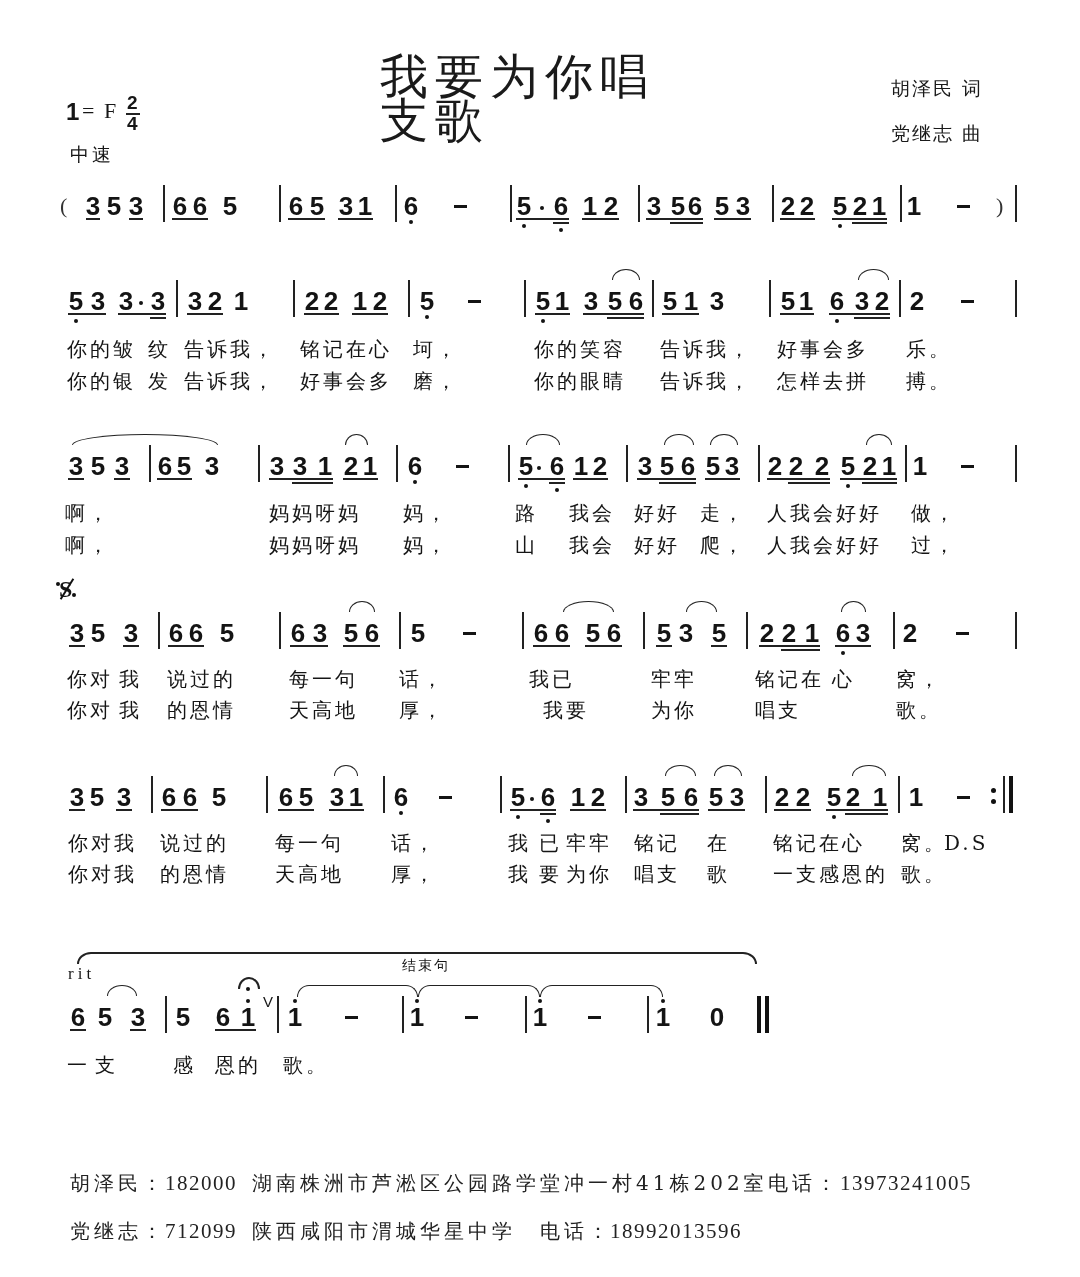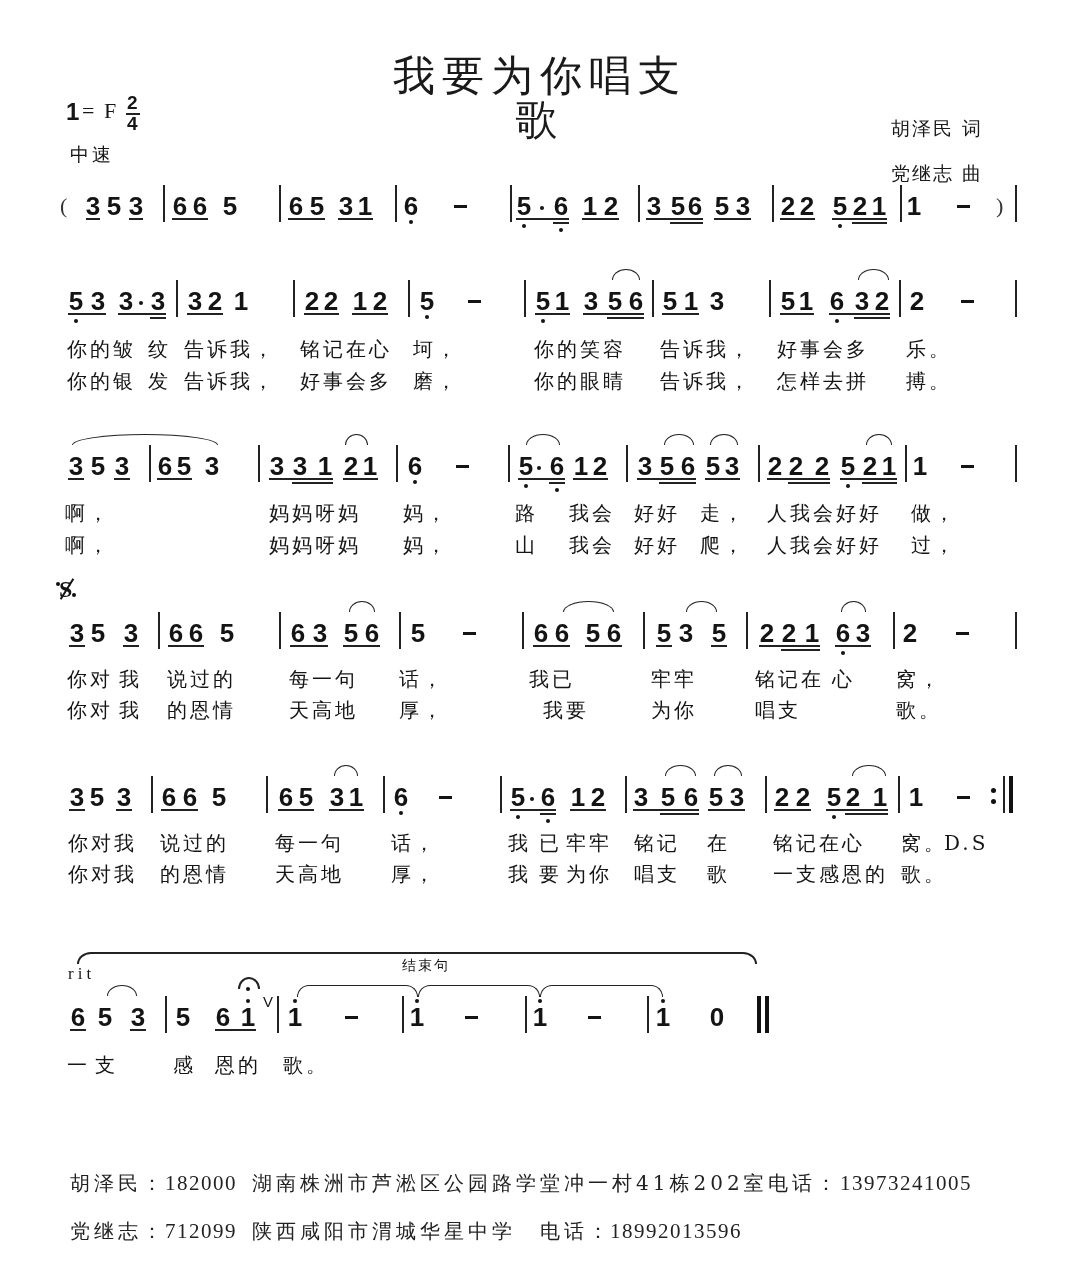--- a/index.html
+++ b/index.html
@@ -1,19 +1,19 @@
 <!DOCTYPE html>
 <html><head>
 <meta charset="utf-8">
 <style>
   html,body{margin:0;padding:0;background:#ffffff;}
   #sheet{position:relative;width:1080px;height:1277px;overflow:hidden;background:#ffffff;color:#161616;font-family:"DejaVu Serif",serif;}
   #notation{position:absolute;left:0;top:0;width:1080px;height:1277px;}
-  .title{position:absolute;left:380px;top:54px;width:320px;text-align:center;font-size:42px;line-height:44px;letter-spacing:7px;color:#1a1a1a;font-family:"DejaVu Serif",serif;}
-  .credit{position:absolute;left:891px;font-size:19px;line-height:24px;letter-spacing:2px;color:#1a1a1a;margin-top:40px;}
+  .title{position:absolute;left:380px;top:54px;width:320px;text-align:left;font-size:48px;line-height:44px;letter-spacing:7px;color:#1a1a1a;font-family:"DejaVu Serif",serif;}
+  .credit{position:absolute;left:891px;font-size:19px;line-height:24px;letter-spacing:2px;color:#1a1a1a;}
   .key-do{position:absolute;left:66px;top:100px;font:bold 24px/24px "Liberation Sans",sans-serif;}
   .key-sign{position:absolute;left:82px;top:99px;font:22px/24px "Liberation Serif",serif;}
   .key-note{position:absolute;left:104px;top:99px;font:22px/24px "Liberation Serif",serif;}
   .ts-num{position:absolute;left:127px;font:bold 19px/19px "Liberation Sans",sans-serif;}
   .ts-line{position:absolute;left:126px;top:113px;width:14px;height:1.5px;background:#222;}
   .tempo{position:absolute;left:70px;top:142px;font-size:19px;line-height:24px;letter-spacing:3px;}
   .note{position:absolute;transform:translateX(-50%);font:bold 26px/26px "Liberation Sans",sans-serif;color:#141414;white-space:nowrap;}
   .bar{position:absolute;width:1.6px;height:37px;background:#222;}
   .beam{position:absolute;height:1.7px;background:#222;}
   .dash{position:absolute;width:13px;height:3px;background:#141414;}

